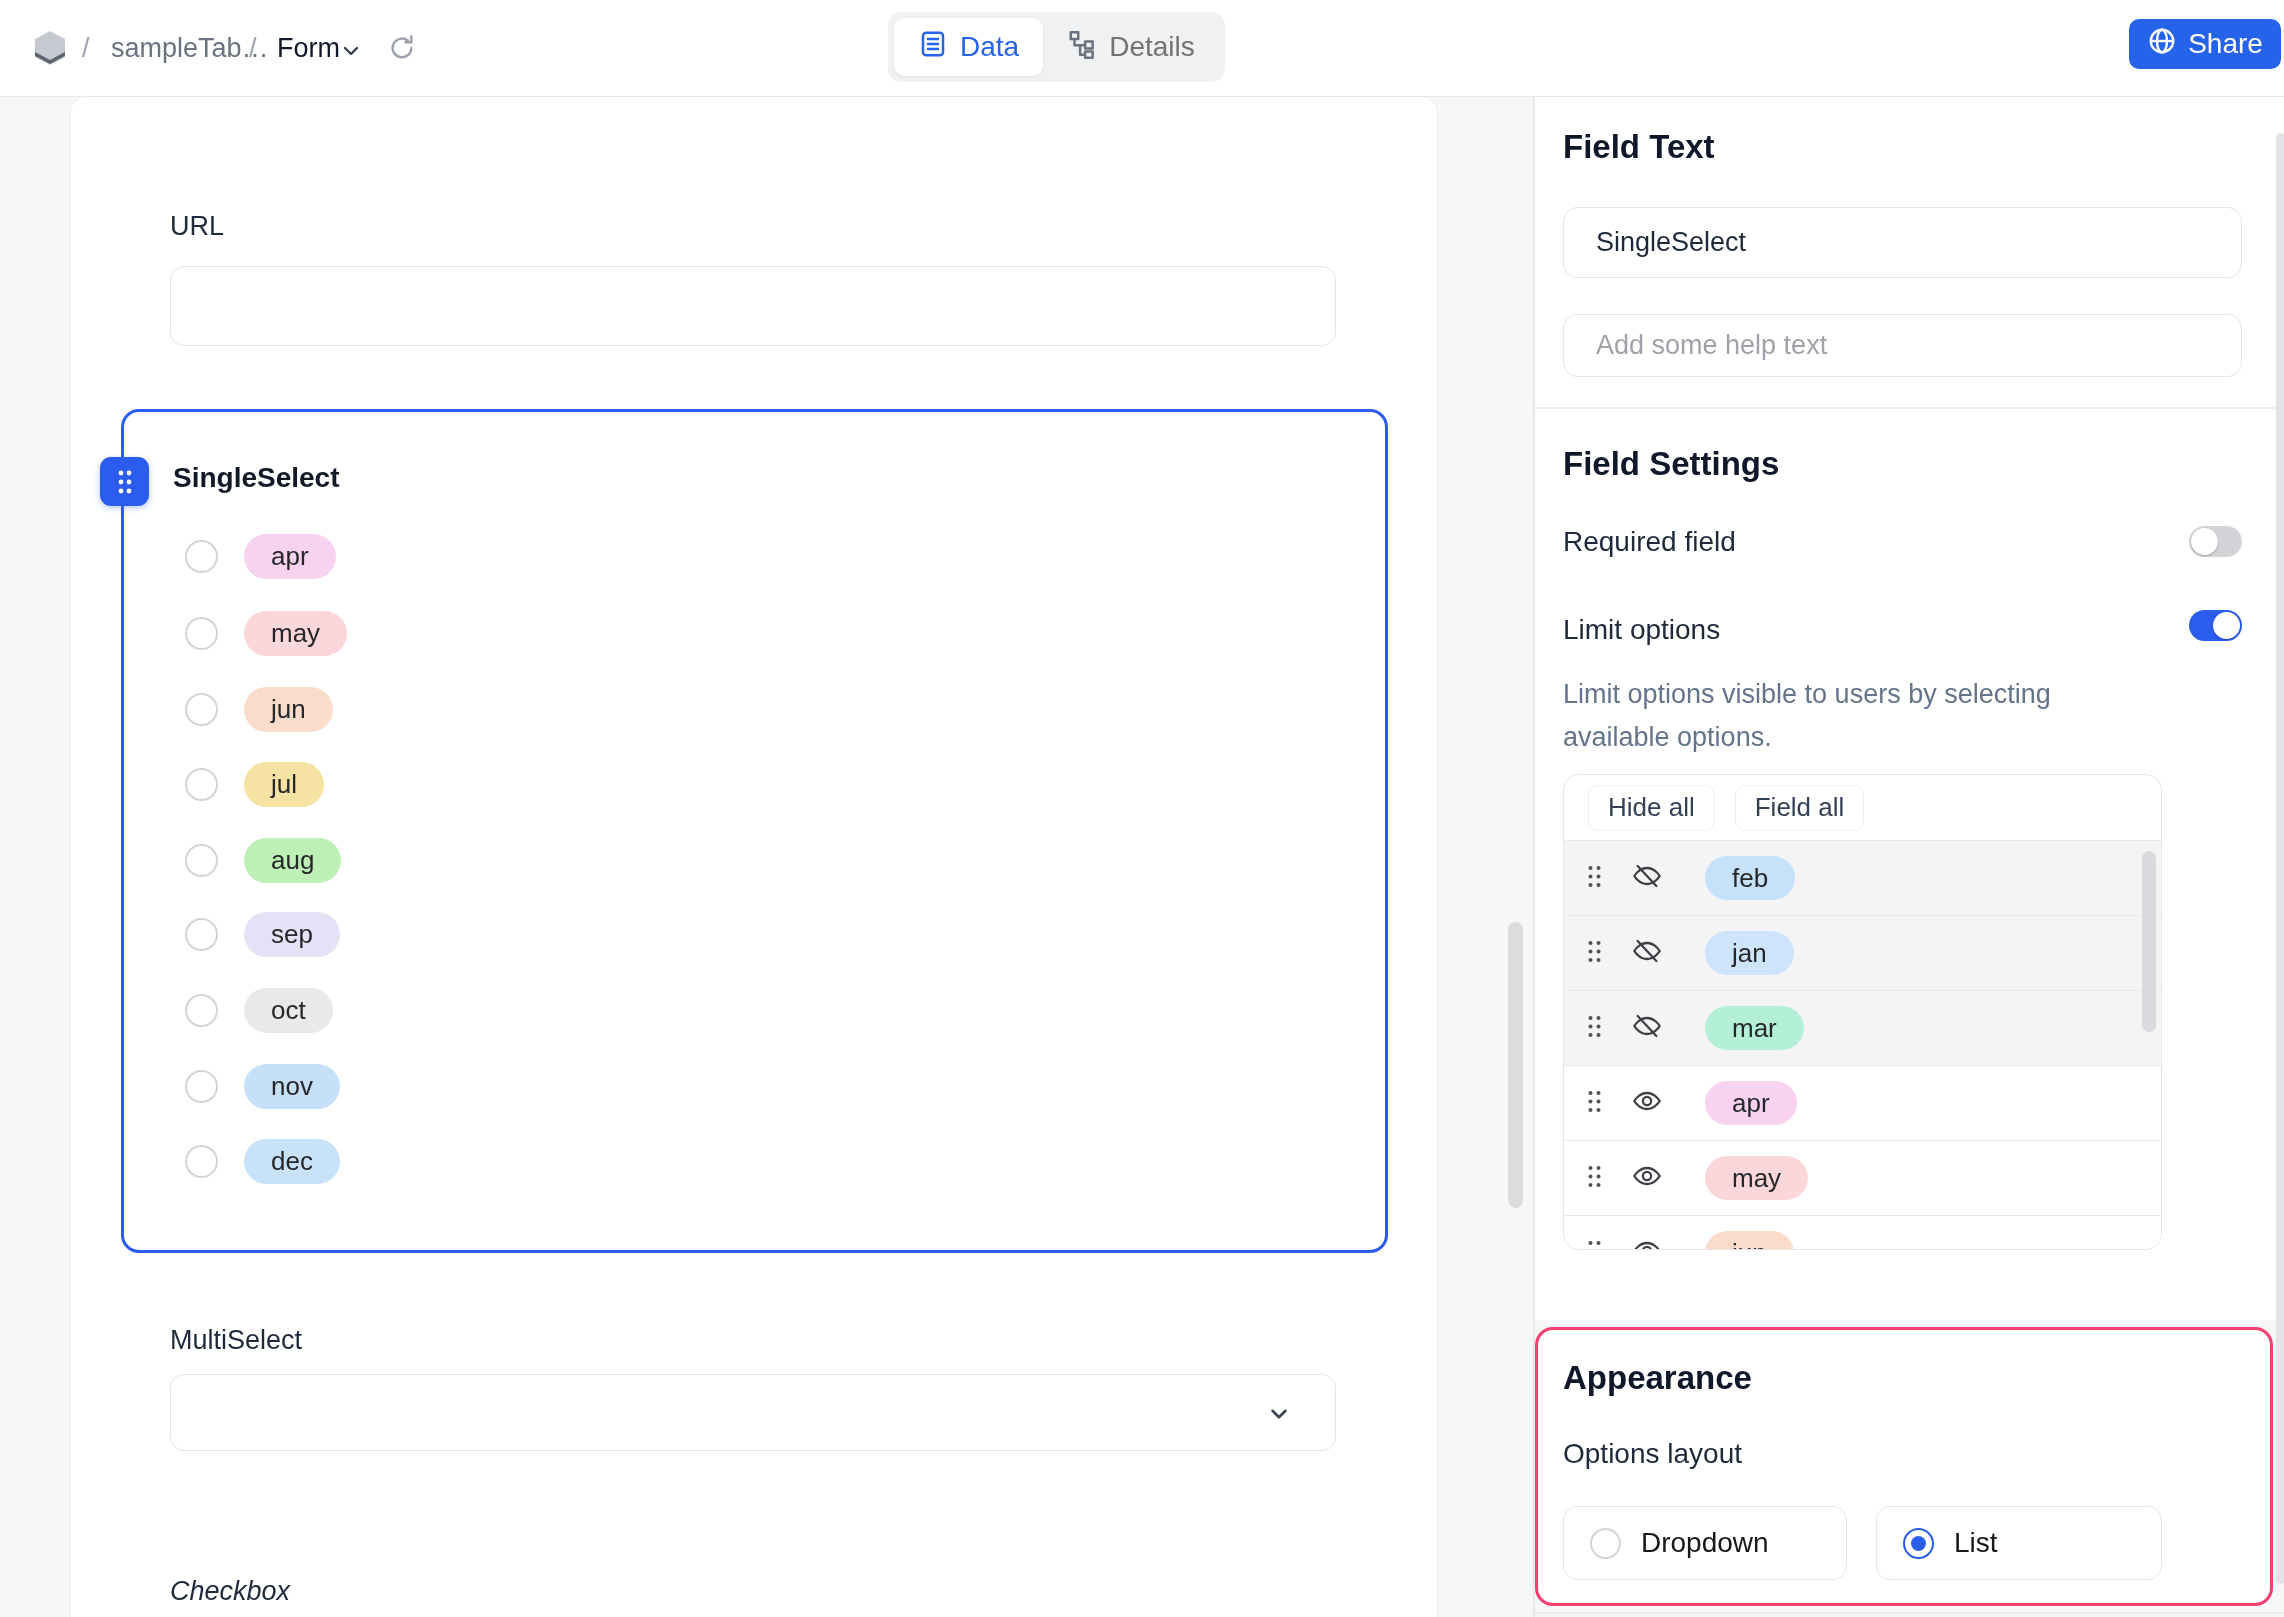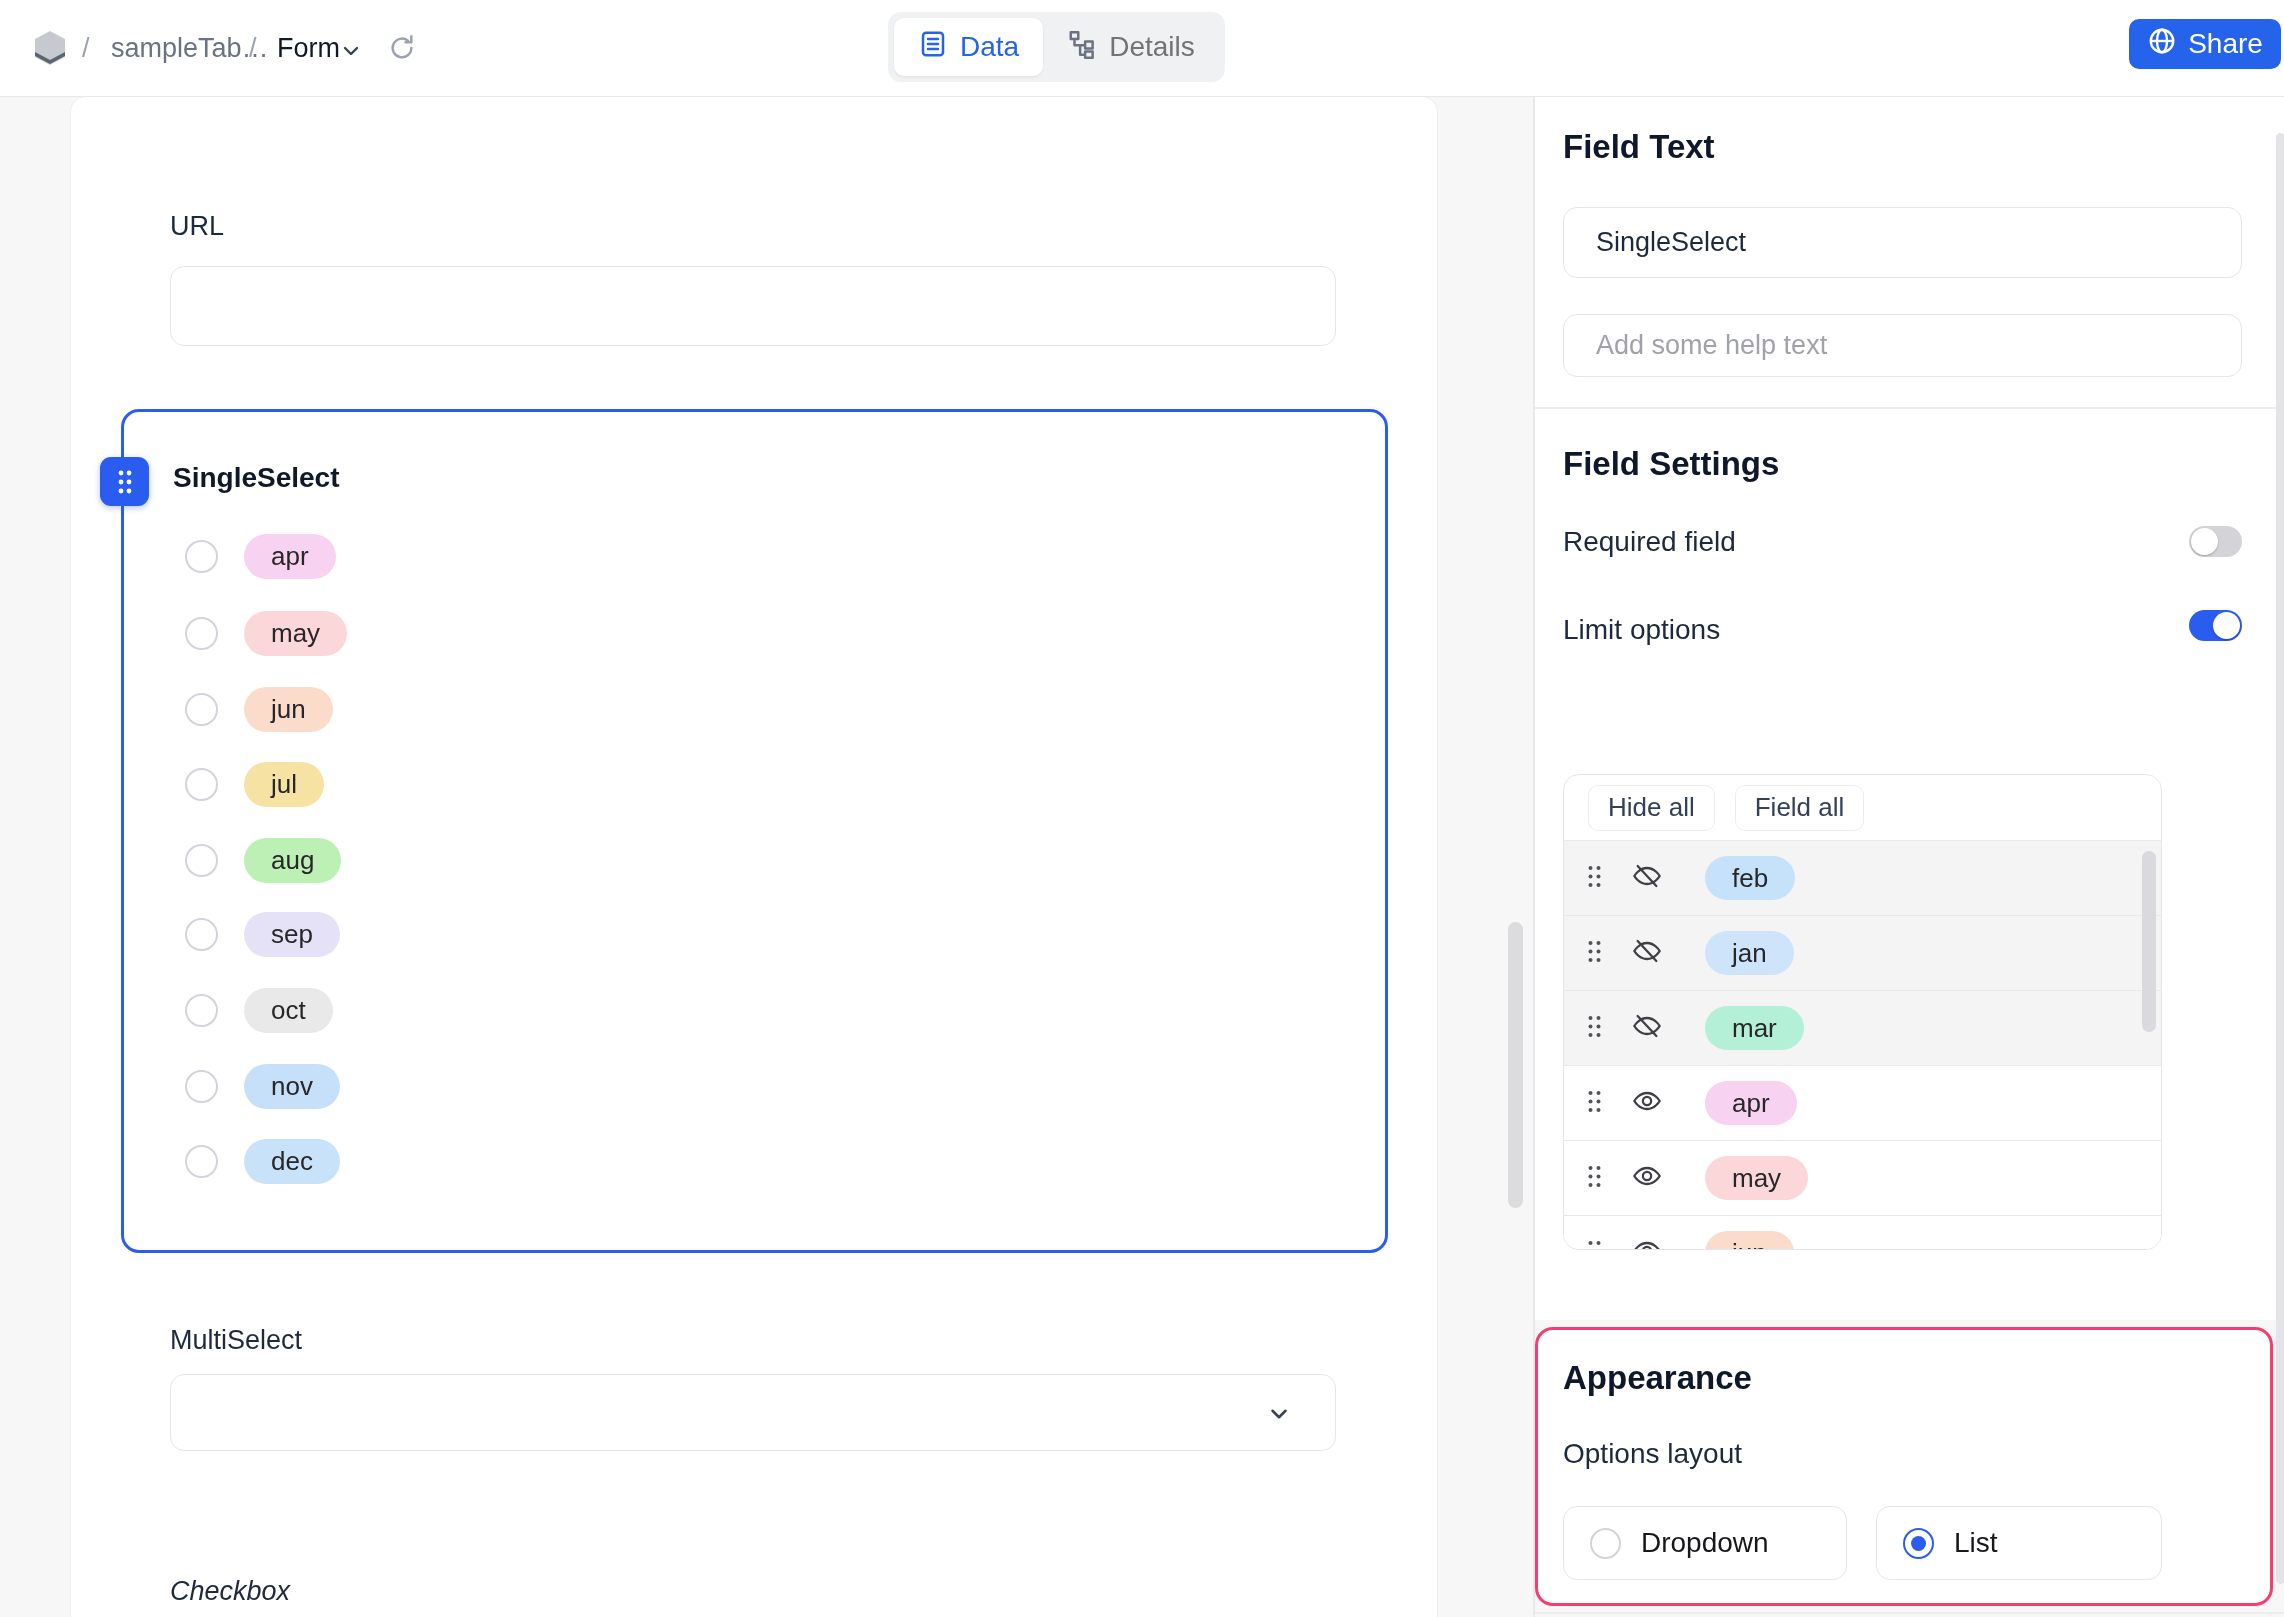--- a/index.html
+++ b/index.html
@@ -235,20 +235,21 @@
     <span class="abs p-label" style="left:28px;top:430px;">Required field</span>
     <div class="toggle off" style="top:430px;">
         <span class="knob"></span>
       </div>
 
     <span class="abs p-label" style="left:28px;top:518px;">Limit options</span>
     <div class="toggle on" style="top:514px;">
         <span class="knob"></span>
       </div>
 
+    <div class="abs" style="left:28px;top:577px;width:572px;font-size:27px;line-height:43px;color:#64748b;">Limit options visible to users by selecting available options.</div>
 
     <div id="options-list">
       <div id="list-header">
         <span class="ghost-btn">Hide all</span>
         <span class="ghost-btn">Field all</span>
       </div>
 
       <div class="l-row hidden-row">
         <span class="l-dots"><svg width="17" height="27" viewBox="0 0 17 27">
               <g fill="#52525b">

